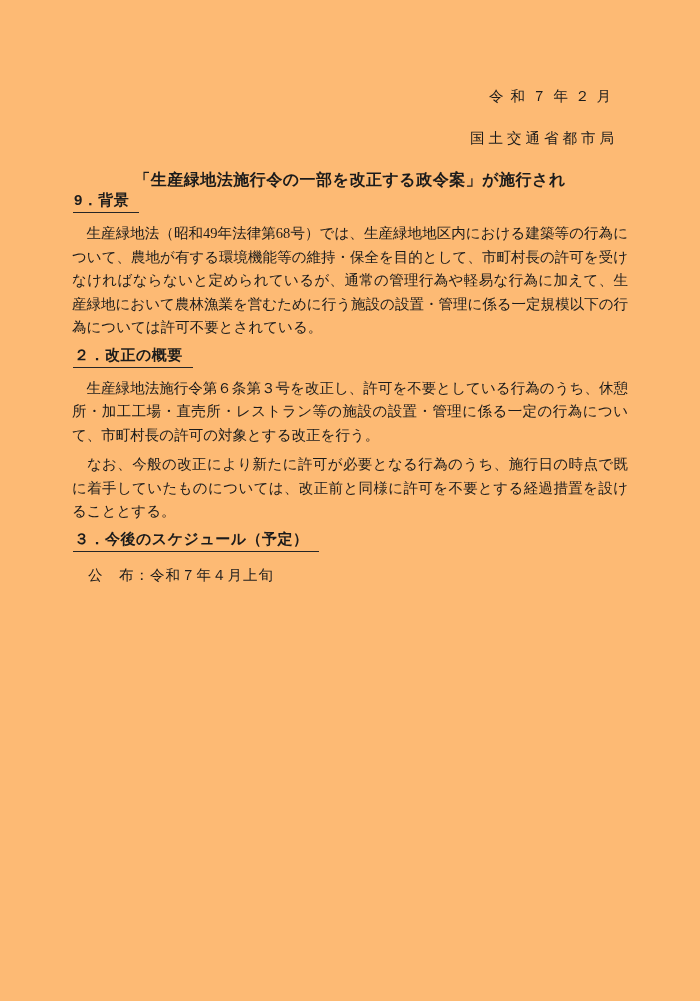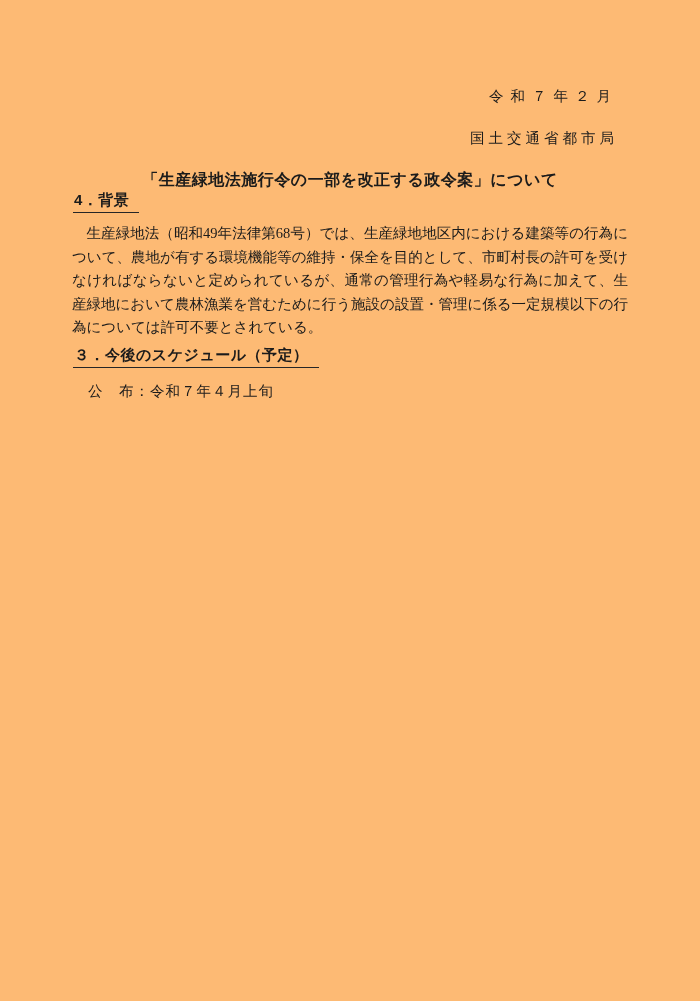--- a/index.html
+++ b/index.html
@@ -78,31 +78,40 @@
 </head>
 <body>
 
 <div class="page">
 
   <div class="doc-meta">
     <div class="doc-date">令和７年２月</div>
     <div class="doc-org">国土交通省都市局</div>
   </div>
 
-  <h1 class="doc-title">「生産緑地法施行令の一部を改正する政令案」について</h1>
+  <h1 class="doc-title">「生産緑地法施行令の一部を改正する政令案」が施行され</h1>
 
   <section class="doc-section sec-1">
     <h2 class="sec-heading">
-      <span class="underline">4．背景</span>
+      <span class="underline">9．背景</span>
     </h2>
     <div class="body-text">
       <p>　生産緑地法（昭和49年法律第68号）では、生産緑地地区内における建築等の行為について、農地が有する環境機能等の維持・保全を目的として、市町村長の許可を受けなければならないと定められているが、通常の管理行為や軽易な行為に加えて、生産緑地において農林漁業を営むために行う施設の設置・管理に係る一定規模以下の行為については許可不要とされている。</p>
     </div>
   </section>
 
+  <section class="doc-section sec-2">
+    <h2 class="sec-heading">
+      <span class="underline">２．改正の概要</span>
+    </h2>
+    <div class="body-text">
+      <p>　生産緑地法施行令第６条第３号を改正し、許可を不要としている行為のうち、休憩所・加工工場・直売所・レストラン等の施設の設置・管理に係る一定の行為について、市町村長の許可の対象とする改正を行う。</p>
+      <p>　なお、今般の改正により新たに許可が必要となる行為のうち、施行日の時点で既に着手していたものについては、改正前と同様に許可を不要とする経過措置を設けることとする。</p>
+    </div>
+  </section>
 
   <section class="doc-section sec-3">
     <h2 class="sec-heading">
       <span class="underline">３．今後のスケジュール（予定）</span>
     </h2>
     <div class="schedule">
       <div class="schedule-item">公　布：令和７年４月上旬</div>
     </div>
   </section>
 

